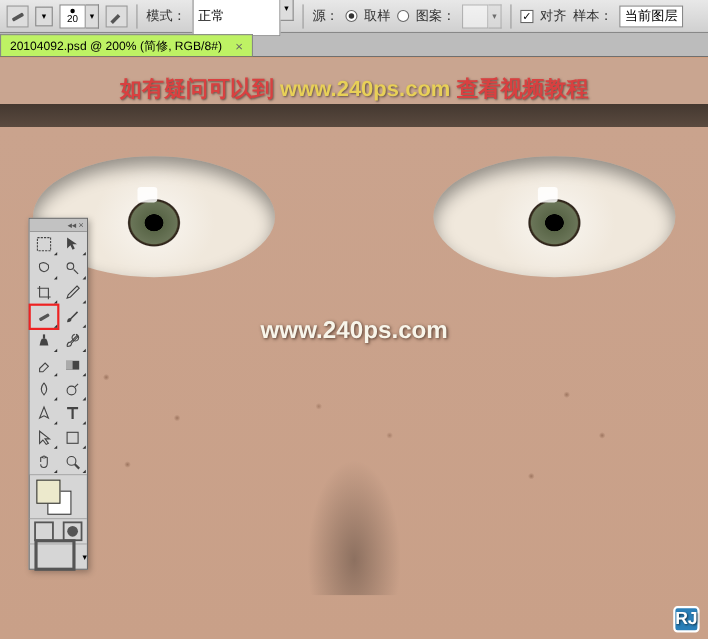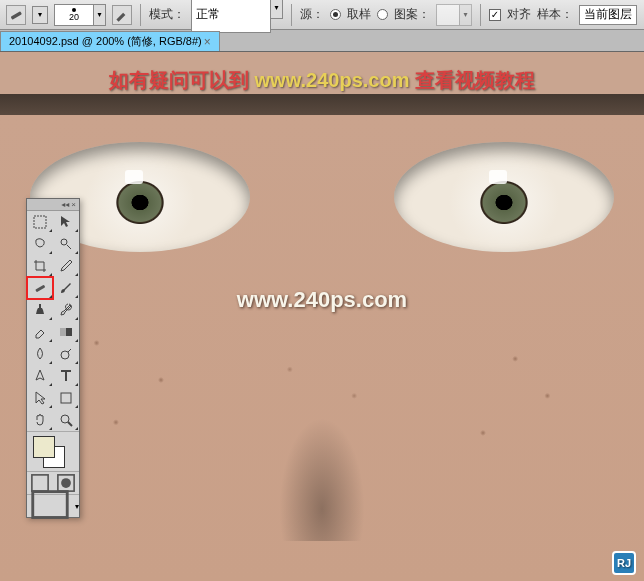--- a/index.html
+++ b/index.html
@@ -21,21 +21,21 @@
       padding: 0 6px;
       gap: 6px;
     }
     .tool-icon-small {
       width: 20px; height: 20px;
       background: #ddd;
       border: 1px solid #999;
       display: flex; align-items: center; justify-content: center;
     }
     .brush-preview {
-      width: 40px; height: 22px;
+      width: 24px; height: 22px;
       background: #fff;
       border: 1px solid #888;
       display: flex;
       flex-direction: column;
       align-items: center;
       justify-content: center;
       font-size: 9px;
     }
     .brush-dot {
       width: 4px; height: 4px;
@@ -103,28 +103,28 @@
       margin: 0 2px;
     }
     .tab-bar {
       height: 22px;
       background: #bcbcbc;
       display: flex;
       align-items: flex-end;
       border-bottom: 1px solid #666;
     }
     .tab {
-      background: #7dd3fc;
+      background: #bef264;
       border: 1px solid #888;
       border-bottom: none;
       padding: 2px 8px;
       font-size: 11px;
       display: flex;
       align-items: center;
-      gap: 2px;
+      gap: 12px;
     }
     .tab-close { color: #666; font-size: 12px; }
     .canvas-area {
       position: relative;
       width: 644px;
       height: 529px;
       background: #f97316;
     }
     .image {
       position: absolute;
@@ -213,21 +213,21 @@
       font-weight: bold;
       text-shadow: 1px 1px 2px rgba(0,0,0,0.6);
     }
     .watermark-logo {
       width: 24px; height: 24px;
       background: #2a7fb8;
       border: 2px solid #fff;
       border-radius: 4px;
       display: flex; align-items: center; justify-content: center;
       color: #fff;
-      font-size: 11px;
+      font-size: 16px;
       font-weight: bold;
     }
     
     .tools-panel {
       position: absolute;
       top: 146px; left: 26px;
       width: 54px;
       background: #d6d6d6;
       border: 1px solid #6a6a6a;
       box-shadow: 2px 2px 6px rgba(0,0,0,0.3);

